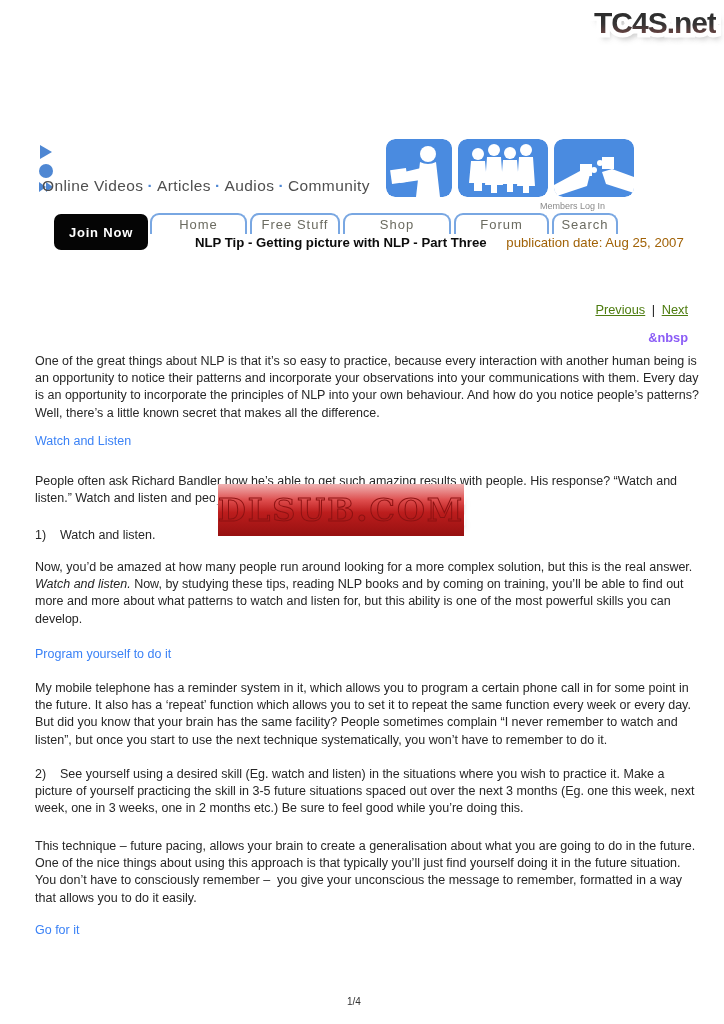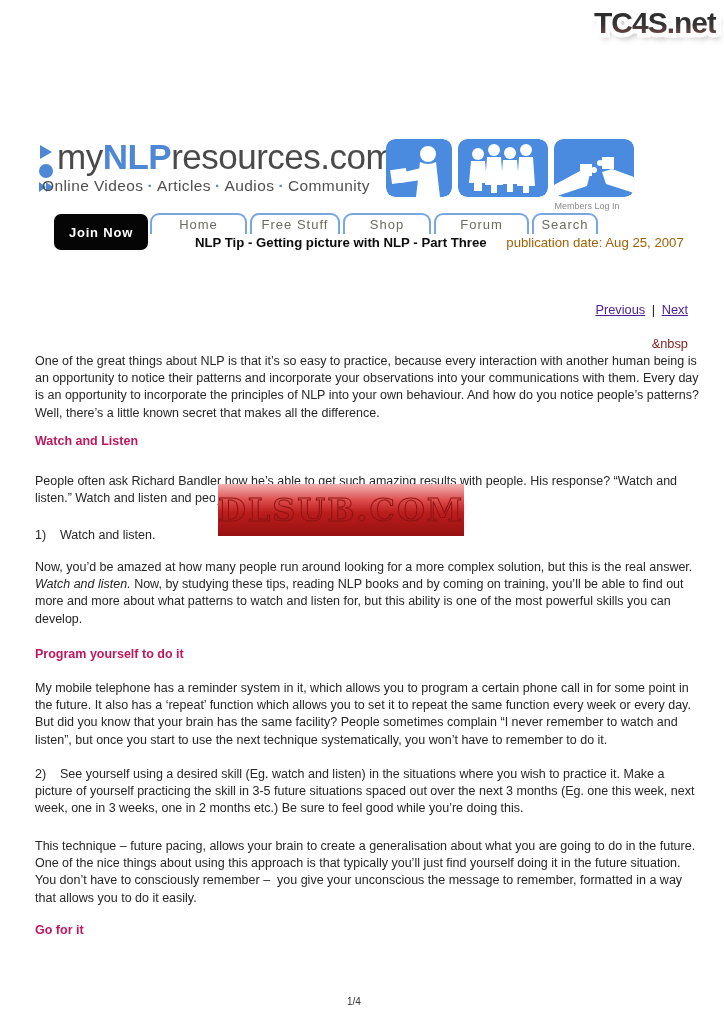--- a/index.html
+++ b/index.html
@@ -46,68 +46,67 @@
   }
   
   #logo-row{position:absolute;left:36px;top:139px;display:flex;align-items:flex-start;}
   #logo-icon{margin-top:3px;margin-right:2px;}
   #logo-text{font-size:35px;line-height:36px;color:#4a4a4a;letter-spacing:-0.5px;white-space:nowrap;}
   #logo-text .hl{color:#4e87d3;font-weight:bold;}
   #tagline{position:absolute;left:42px;top:177px;font-size:15.5px;color:#4f4f4f;letter-spacing:0.4px;white-space:nowrap;}
   #tagline .tag-sep{color:#4e87d3;font-weight:bold;padding:0 4px;}
   #tiles{position:absolute;left:386px;top:139px;display:flex;gap:6px;}
   .tile{border-radius:9px;overflow:hidden;display:block;}
-  #members-login{position:absolute;left:540px;top:201px;width:94px;text-align:center;font-size:9px;color:#8a8a8a;}
+  #members-login{position:absolute;left:540px;top:201px;width:94px;text-align:left;font-size:9px;color:#8a8a8a;}
   
   #join-btn{
     position:absolute;left:54px;top:214px;width:94px;height:36px;background:#050505;
     border-radius:7px;color:#ffffff;font-size:13px;font-weight:bold;letter-spacing:0.8px;
     display:flex;align-items:center;justify-content:center;cursor:pointer;
   }
   #tabs{position:absolute;left:150px;top:213px;display:flex;gap:3px;}
   .tab{
     height:21px;background:#ffffff;border:2px solid #79a7e2;border-bottom:none;
     border-radius:9px 9px 0 0;color:#6b6b60;font-size:13px;letter-spacing:1px;
     display:flex;align-items:center;justify-content:center;cursor:pointer;box-sizing:border-box;
   }
   .tab:nth-child(1){width:97px;}
   .tab:nth-child(2){width:90px;}
-  .tab:nth-child(3){width:88px;}
+  .tab:nth-child(3){width:108px;}
   .tab:nth-child(4){width:95px;}
   .tab:nth-child(5){width:66px;}
   #title-line{position:absolute;left:195px;top:235px;font-size:13.2px;white-space:nowrap;z-index:2;}
   #title-line .ttl{font-weight:bold;color:#0c0c0c;}
   #title-line .pub{margin-left:16px;color:#a16207;}
   
   #pager{position:absolute;right:36px;top:302px;text-align:right;font-size:12.8px;line-height:16px;}
-  #pager a{color:#4c1d95;text-decoration:underline;cursor:pointer;}
+  #pager a{color:#4d7c0f;text-decoration:underline;cursor:pointer;}
   #pager .sep{color:#222222;padding:0 3px;}
-  #pager .nbsp-line{color:#7f1d1d;margin-top:18px;}
+  #pager .nbsp-line{color:#8b5cf6;margin-top:12px;font-weight:bold;}
   
   .para{position:absolute;left:35px;width:664px;font-size:12.5px;line-height:17.2px;color:#262626;}
-  .hd{font-weight:bold;color:#be185d;}
+  .hd{font-weight:normal;color:#3b82f6;}
   .frag{position:absolute;font-size:12.5px;color:#262626;z-index:1;}
   
   #page-num{position:absolute;left:347px;top:996px;font-size:10px;color:#333333;}
 </style>
 </head>
 <body>
 
 <div id="wm-top" class="outlined" data-text="TC4S.net">
   <span class="fill">TC4S.net</span>
 </div>
 
 <div id="logo-row">
   <svg id="logo-icon" width="19" height="52" viewBox="0 0 19 52">
     <polygon points="4,3 16,10 4,17" fill="#4e87d3"></polygon>
     <circle cx="10" cy="29" r="7" fill="#4e87d3"></circle>
     <polygon points="3,40 10,45 3,50" fill="#4e87d3"></polygon>
     <polygon points="10,40 17,45 10,50" fill="#4e87d3"></polygon>
   </svg>
-  <div id="logo-text"><span>my</span><span class="hl">NLP</span><span>resources.com</span></div>
 </div>
 
 <div id="tagline"><span>Online Videos</span><span class="tag-sep">·</span><span>Articles</span><span class="tag-sep">·</span><span>Audios</span><span class="tag-sep">·</span><span>Community</span></div>
 
 <div id="tiles">
   <svg class="tile" width="66" height="58" viewBox="0 0 66 58">
     <rect width="66" height="58" rx="9" fill="#4a8be0"></rect>
     <circle cx="42" cy="15" r="8" fill="#ffffff"></circle>
     <path d="M34 23 Q42 27 50 23 L54 58 L30 58 Z" fill="#ffffff"></path>
     <path d="M35 29 L14 34 L14 44 L35 41 Z" fill="#ffffff"></path>

